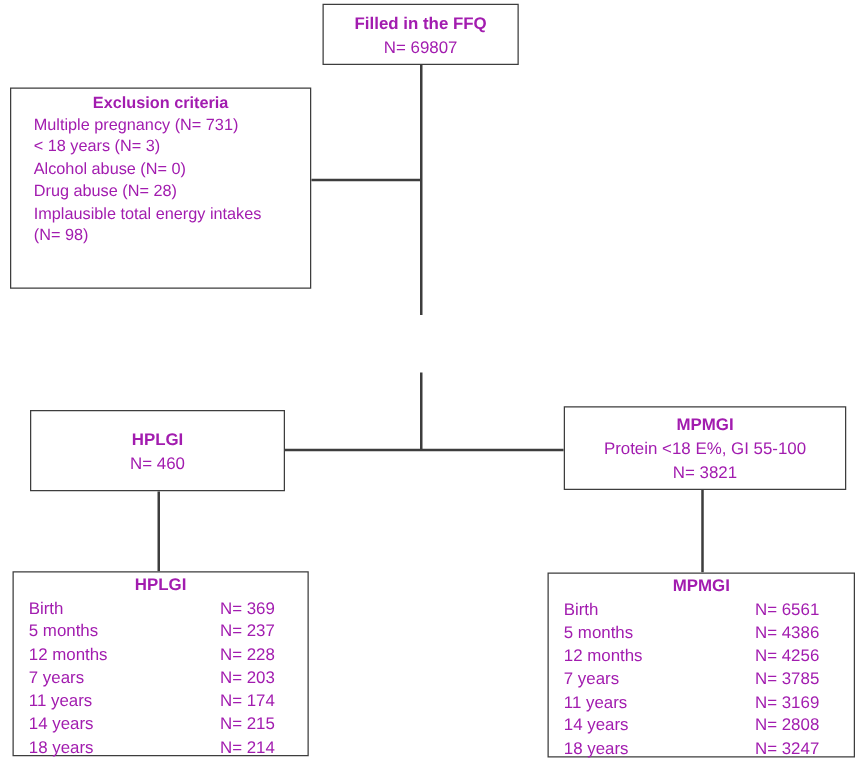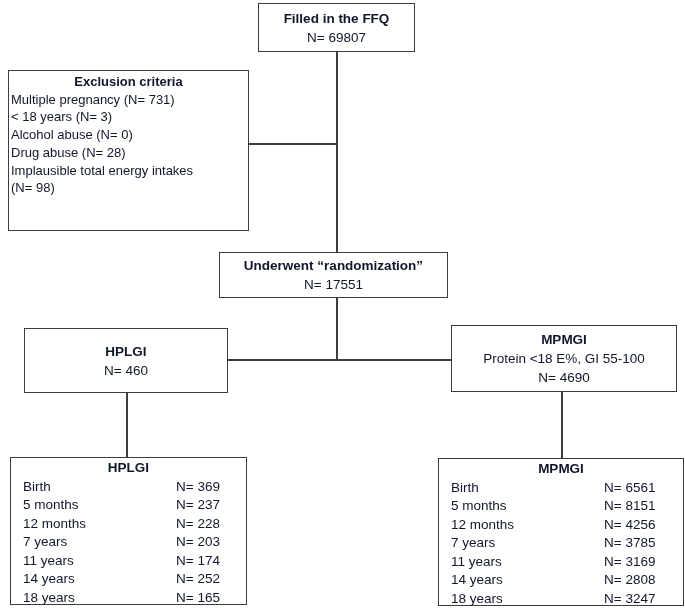--- a/index.html
+++ b/index.html
@@ -7,21 +7,21 @@
     padding: 0;
     background: #ffffff;
   }
   .canvas {
     position: relative;
     width: 685px;
     height: 610px;
     background: #ffffff;
     font-family: "Liberation Sans", sans-serif;
     font-size: 13.5px;
-    color: #0f172a;
+    color: #a21caf;
     overflow: hidden;
   }
   .box {
     position: absolute;
     box-sizing: border-box;
     border: 1.5px solid #3d3d3d;
     background: #ffffff;
   }
   .line {
     position: absolute;
@@ -34,21 +34,21 @@
     display: flex;
     flex-direction: column;
     align-items: center;
     justify-content: center;
     line-height: 19px;
     text-align: center;
   }
   .box-title { font-weight: bold; text-align: center; }
 
   .exclusion {
-    padding: 2px 2px;
+    padding: 2px 18px;
     line-height: 17.7px;
     font-size: 13px;
   }
   .exclusion .box-line { text-align: left; white-space: nowrap; }
 
   .followup {
     line-height: 18.5px;
     padding-top: 1px;
   }
   .followup .row {
@@ -78,34 +78,30 @@
   <div class="box exclusion" style="left:8px; top:70px; width:241px; height:161px">
     <div class="box-title">Exclusion criteria</div>
     <div class="box-line">Multiple pregnancy (N= 731)</div>
     <div class="box-line">&lt; 18 years (N= 3)</div>
     <div class="box-line">Alcohol abuse (N= 0)</div>
     <div class="box-line">Drug abuse (N= 28)</div>
     <div class="box-line">Implausible total energy intakes</div>
     <div class="box-line">(N= 98)</div>
   </div>
 
-  <div class="box center-box" style="left:219px; top:252px; width:229px; height:46px">
-    <div class="box-title">Underwent “randomization”</div>
-    <div class="box-line">N= 17551</div>
-  </div>
 
   <div class="box center-box" style="left:24px; top:328px; width:204px; height:65px">
     <div class="box-title">HPLGI</div>
     <div class="box-line">N= 460</div>
   </div>
 
   <div class="box center-box" style="left:451px; top:325px; width:226px; height:67px">
     <div class="box-title">MPMGI</div>
     <div class="box-line">Protein &lt;18 E%, GI 55-100</div>
-    <div class="box-line">N= 4690</div>
+    <div class="box-line">N= 3821</div>
   </div>
 
   <div class="box followup" style="left:10px; top:457px; width:237px; height:148px">
     <div class="box-title">HPLGI</div>
     <div class="row">
       <span>Birth</span>
       <span>N= 369</span>
     </div>
     <div class="row">
       <span>5 months</span>
@@ -118,37 +114,37 @@
     <div class="row">
       <span>7 years</span>
       <span>N= 203</span>
     </div>
     <div class="row">
       <span>11 years</span>
       <span>N= 174</span>
     </div>
     <div class="row">
       <span>14 years</span>
-      <span>N= 252</span>
+      <span>N= 215</span>
     </div>
     <div class="row">
       <span>18 years</span>
-      <span>N= 165</span>
+      <span>N= 214</span>
     </div>
   </div>
 
   <div class="box followup" style="left:438px; top:458px; width:246px; height:148px">
     <div class="box-title">MPMGI</div>
     <div class="row">
       <span>Birth</span>
       <span>N= 6561</span>
     </div>
     <div class="row">
       <span>5 months</span>
-      <span>N= 8151</span>
+      <span>N= 4386</span>
     </div>
     <div class="row">
       <span>12 months</span>
       <span>N= 4256</span>
     </div>
     <div class="row">
       <span>7 years</span>
       <span>N= 3785</span>
     </div>
     <div class="row">

